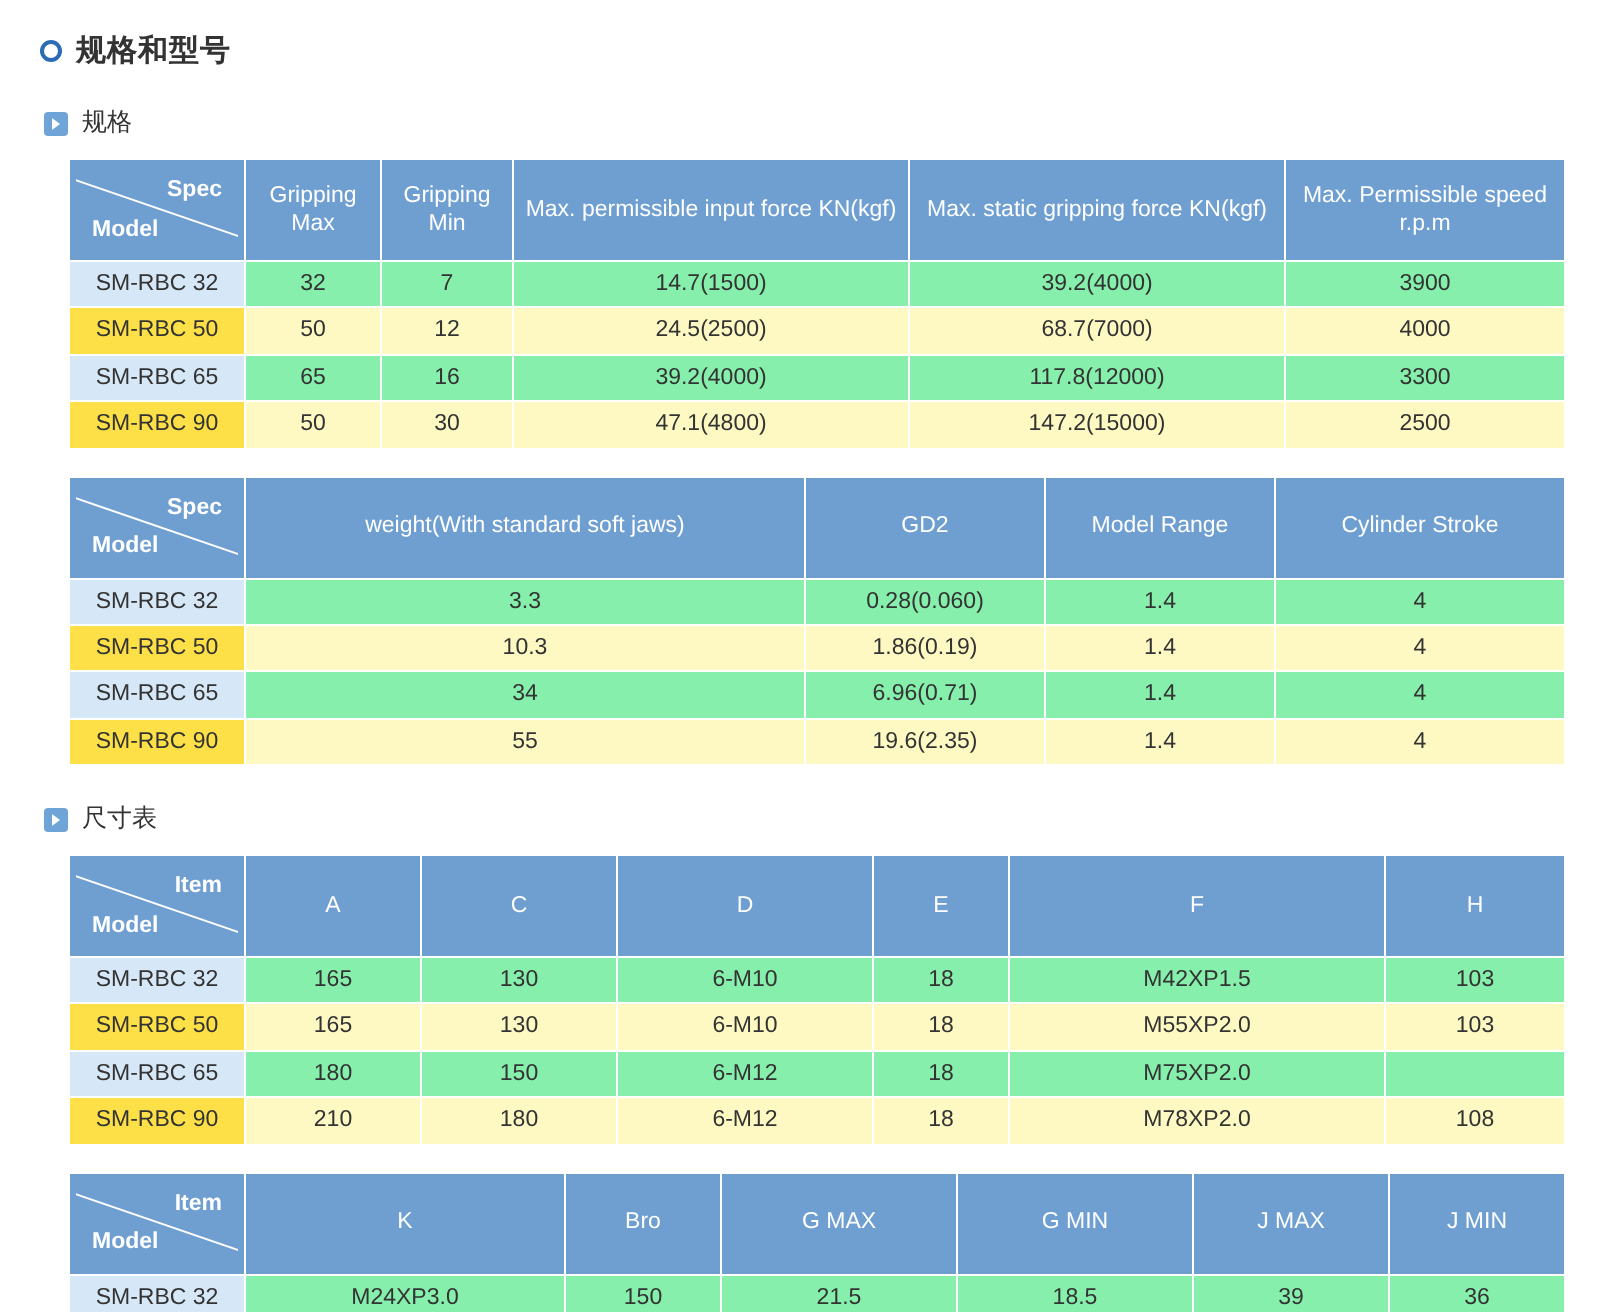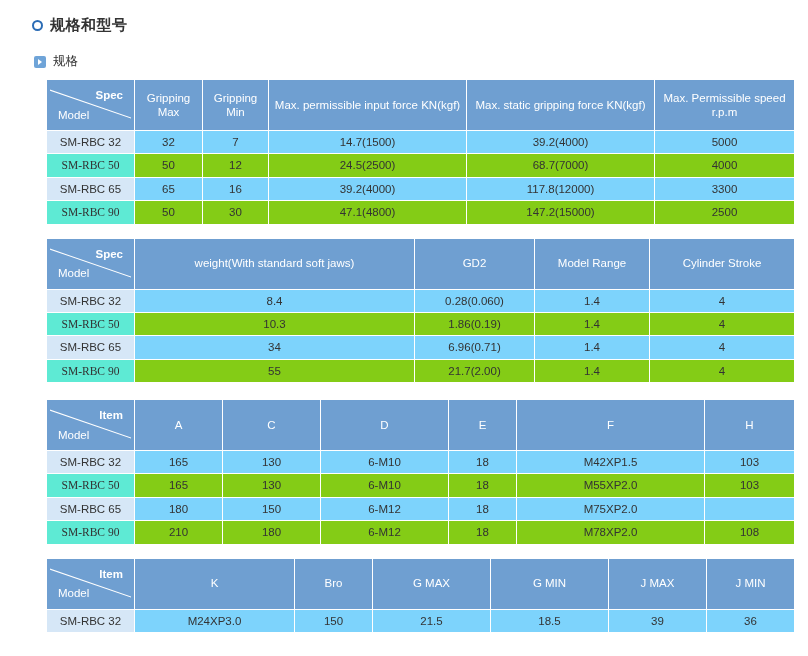--- a/index.html
+++ b/index.html
@@ -13,21 +13,21 @@
     font-family: "Liberation Sans", sans-serif;
     font-size: 12px;
     color: #333333;
     overflow: hidden;
   }
   .page {
     width: 808px;
     height: 656px;
     position: relative;
     box-sizing: border-box;
-    padding: 10px 20px 0 28px;
+    padding: 10px 20px 0 16px;
   }
   
   .page-title {
     display: flex;
     align-items: center;
     gap: 7px;
     margin: 6px 0 18px 4px;
   }
   .page-title .dot-icon {
     width: 11px;
@@ -131,40 +131,39 @@
     top: 2px;
     color: #ffffff;
     font-weight: bold;
     font-size: 11.5px;
   }
   th.corner .model-lbl {
     position: absolute;
     left: 8px;
     bottom: 2px;
     color: #ffffff;
-    font-weight: normal;
+    font-weight: bold;
     font-size: 11.5px;
   }
   td.model-cell {
     background: #cddff1;
     font-weight: bold;
     text-align: left;
     padding-left: 10px;
     color: #222222;
     font-size: 11.5px;
   }
   tr.row-odd td {
-    background: #7dd3fc;
+    background: #86efac;
   }
   tr.row-even td {
-    background: #84cc16;
+    background: #fef9c3;
   }
   tr.row-even td.model-cell {
-    background: #5eead4;
-    font-family: Liberation Serif, serif;
+    background: #fde047;
   }
   tr.row-odd td.model-cell {
     background: #d6e7f7;
     text-align: center;
   }
   .table-gap { height: 13px; }
   .section-gap { height: 16px; }
 </style>
 </head>
 <body>
@@ -206,21 +205,21 @@
         <th>Max. Permissible speed r.p.m</th>
       </tr>
     </thead>
     <tbody>
       <tr class="row-odd">
         <td class="model-cell">SM-RBC 32</td>
         <td>32</td>
         <td>7</td>
         <td>14.7(1500)</td>
         <td>39.2(4000)</td>
-        <td>5000</td>
+        <td>3900</td>
       </tr>
       <tr class="row-even">
         <td class="model-cell">SM-RBC 50</td>
         <td>50</td>
         <td>12</td>
         <td>24.5(2500)</td>
         <td>68.7(7000)</td>
         <td>4000</td>
       </tr>
       <tr class="row-odd">
@@ -263,21 +262,21 @@
         </th>
         <th>weight(With standard soft jaws)</th>
         <th>GD2</th>
         <th>Model Range</th>
         <th>Cylinder Stroke</th>
       </tr>
     </thead>
     <tbody>
       <tr class="row-odd">
         <td class="model-cell">SM-RBC 32</td>
-        <td>8.4</td>
+        <td>3.3</td>
         <td>0.28(0.060)</td>
         <td>1.4</td>
         <td>4</td>
       </tr>
       <tr class="row-even">
         <td class="model-cell">SM-RBC 50</td>
         <td>10.3</td>
         <td>1.86(0.19)</td>
         <td>1.4</td>
         <td>4</td>
@@ -285,29 +284,33 @@
       <tr class="row-odd">
         <td class="model-cell">SM-RBC 65</td>
         <td>34</td>
         <td>6.96(0.71)</td>
         <td>1.4</td>
         <td>4</td>
       </tr>
       <tr class="row-even">
         <td class="model-cell">SM-RBC 90</td>
         <td>55</td>
-        <td>21.7(2.00)</td>
+        <td>19.6(2.35)</td>
         <td>1.4</td>
         <td>4</td>
       </tr>
     </tbody>
   </table>
 
   <div class="section-gap"></div>
 
+  <div class="section-title">
+    <span class="arrow-icon"></span>
+    <span class="section-text">尺寸表</span>
+  </div>
 
   <table class="spec-table">
     <colgroup>
       <col style="width:88px">
         <col style="width:88px">
         <col style="width:98px">
       <col style="width:128px">
         <col style="width:68px">
         <col style="width:188px">
         <col style="width:90px">

